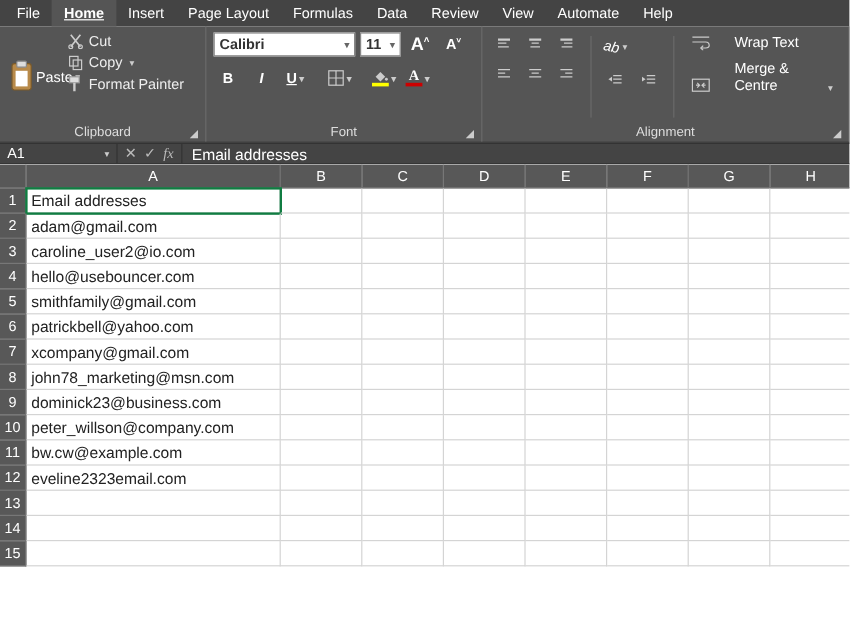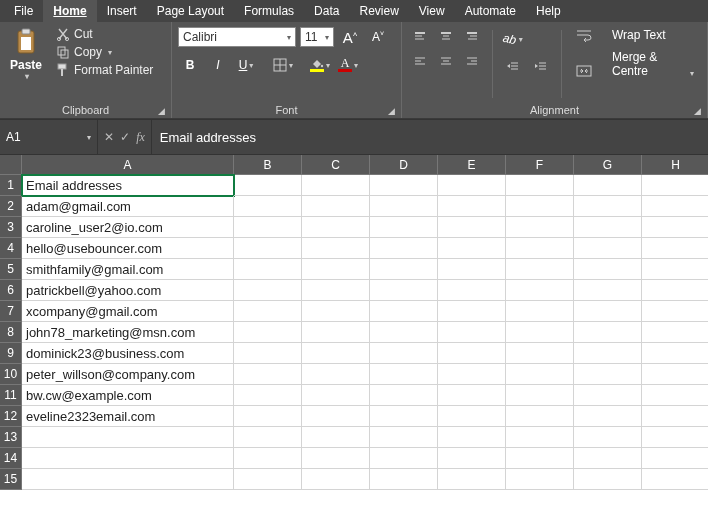--- a/index.html
+++ b/index.html
@@ -11,25 +11,25 @@
 .menubar .item.active { background: #555; font-weight: 600; text-decoration: underline; }
 
 
 .ribbon { background: #555555; height: 97px; display: flex; border-bottom: 1px solid #3a3a3a; }
 .group { border-right: 1px solid #6a6a6a; padding: 4px 6px 2px 6px; display: flex; flex-direction: column; justify-content: space-between; }
 .group-body { display: flex; flex: 1; gap: 6px; }
 .group-label { text-align: center; font-size: 11px; color: #ddd; padding-top: 2px; position: relative; }
 .group-label .launcher { position: absolute; right: 0; bottom: 0; font-size: 9px; color: #ccc; cursor: pointer; }
 
 .vstack { display: flex; flex-direction: column; gap: 2px; }
-.hstack { display: flex; flex-direction: row; gap: 4px; align-items: center; }
+.hstack { display: flex; flex-direction: row; gap: 4px; align-items: center; font-weight: bold; }
 .btn { display: flex; align-items: center; gap: 4px; padding: 1px 4px; cursor: pointer; font-size: 12px; color: #eee; border-radius: 2px; }
 .icon { display: inline-flex; width: 14px; height: 14px; align-items: center; justify-content: center; }
 .bigicon { width: 28px; height: 32px; display: flex; align-items: center; justify-content: center; }
-.paste-col { display: flex; flex-direction: column; align-items: center; width: 40px; cursor: pointer; font-weight: bold; }
+.paste-col { display: flex; flex-direction: row; align-items: center; width: 40px; cursor: pointer; }
 .caret { font-size: 8px; color: #ccc; margin-left: 2px; }
 
 .font-select { background: #fff; color: #333; border: 1px solid #888; height: 20px; font-size: 12px; padding: 0 4px; display: flex; align-items: center; justify-content: space-between; }
 .font-select.name { width: 118px; }
 .font-select.size { width: 34px; }
 
 .fontsize-ctrls { font-family: 'Times New Roman', serif; }
 .font-btn { width: 24px; height: 22px; display: flex; align-items: center; justify-content: center; cursor: pointer; }
 .under { text-decoration: underline; }
 .color-swatch { width: 14px; height: 3px; display: block; }
@@ -38,21 +38,21 @@
 
 .align-grid { display: grid; grid-template-columns: repeat(3, 24px); grid-template-rows: repeat(2, 22px); gap: 2px; }
 .align-cell { display:flex; align-items:center; justify-content:center; cursor:pointer; }
 
 .wrap-merge { display: flex; flex-direction: column; gap: 4px; }
 .wm-btn { display:flex; align-items:flex-end; gap:20px; padding:2px 6px; cursor:pointer; width: 130px; }
 
 .sep { width:1px; background:#6a6a6a; margin: 4px 2px; }
 
 
-.fbar { background: #444444; height: 36px; display:flex; align-items:center; border-top:1px solid #333; border-bottom:1px solid #333; }
+.fbar { background: #444444; height: 18px; display:flex; align-items:center; border-top:1px solid #333; border-bottom:1px solid #333; }
 .namebox { width: 98px; display:flex; align-items:center; justify-content:space-between; padding:0 6px; height:100%; border-right:1px solid #333; }
 .fbar-ctrls { display:flex; align-items:center; gap:6px; padding:0 6px; border-right:1px solid #333; height:100%; }
 .fbar-ctrls span { color:#bbb; cursor:pointer; font-size:12px; }
 .fx { font-style: italic; font-family: 'Times New Roman', serif; }
 .fbar-input { flex:1; padding:0 8px; font-size:13px; color:#fff; }
 
 
 .sheet { background:#fff; color:#222; height: 379px; overflow:hidden; }
 .grid { display:grid; grid-template-columns: 22px 212px repeat(7, 68px); }
 .hdr { background:#585858; color:#fff; border-right:1px solid #777; border-bottom:1px solid #777; height:20px; display:flex; align-items:center; justify-content:center; font-size:12px; cursor:pointer; }

